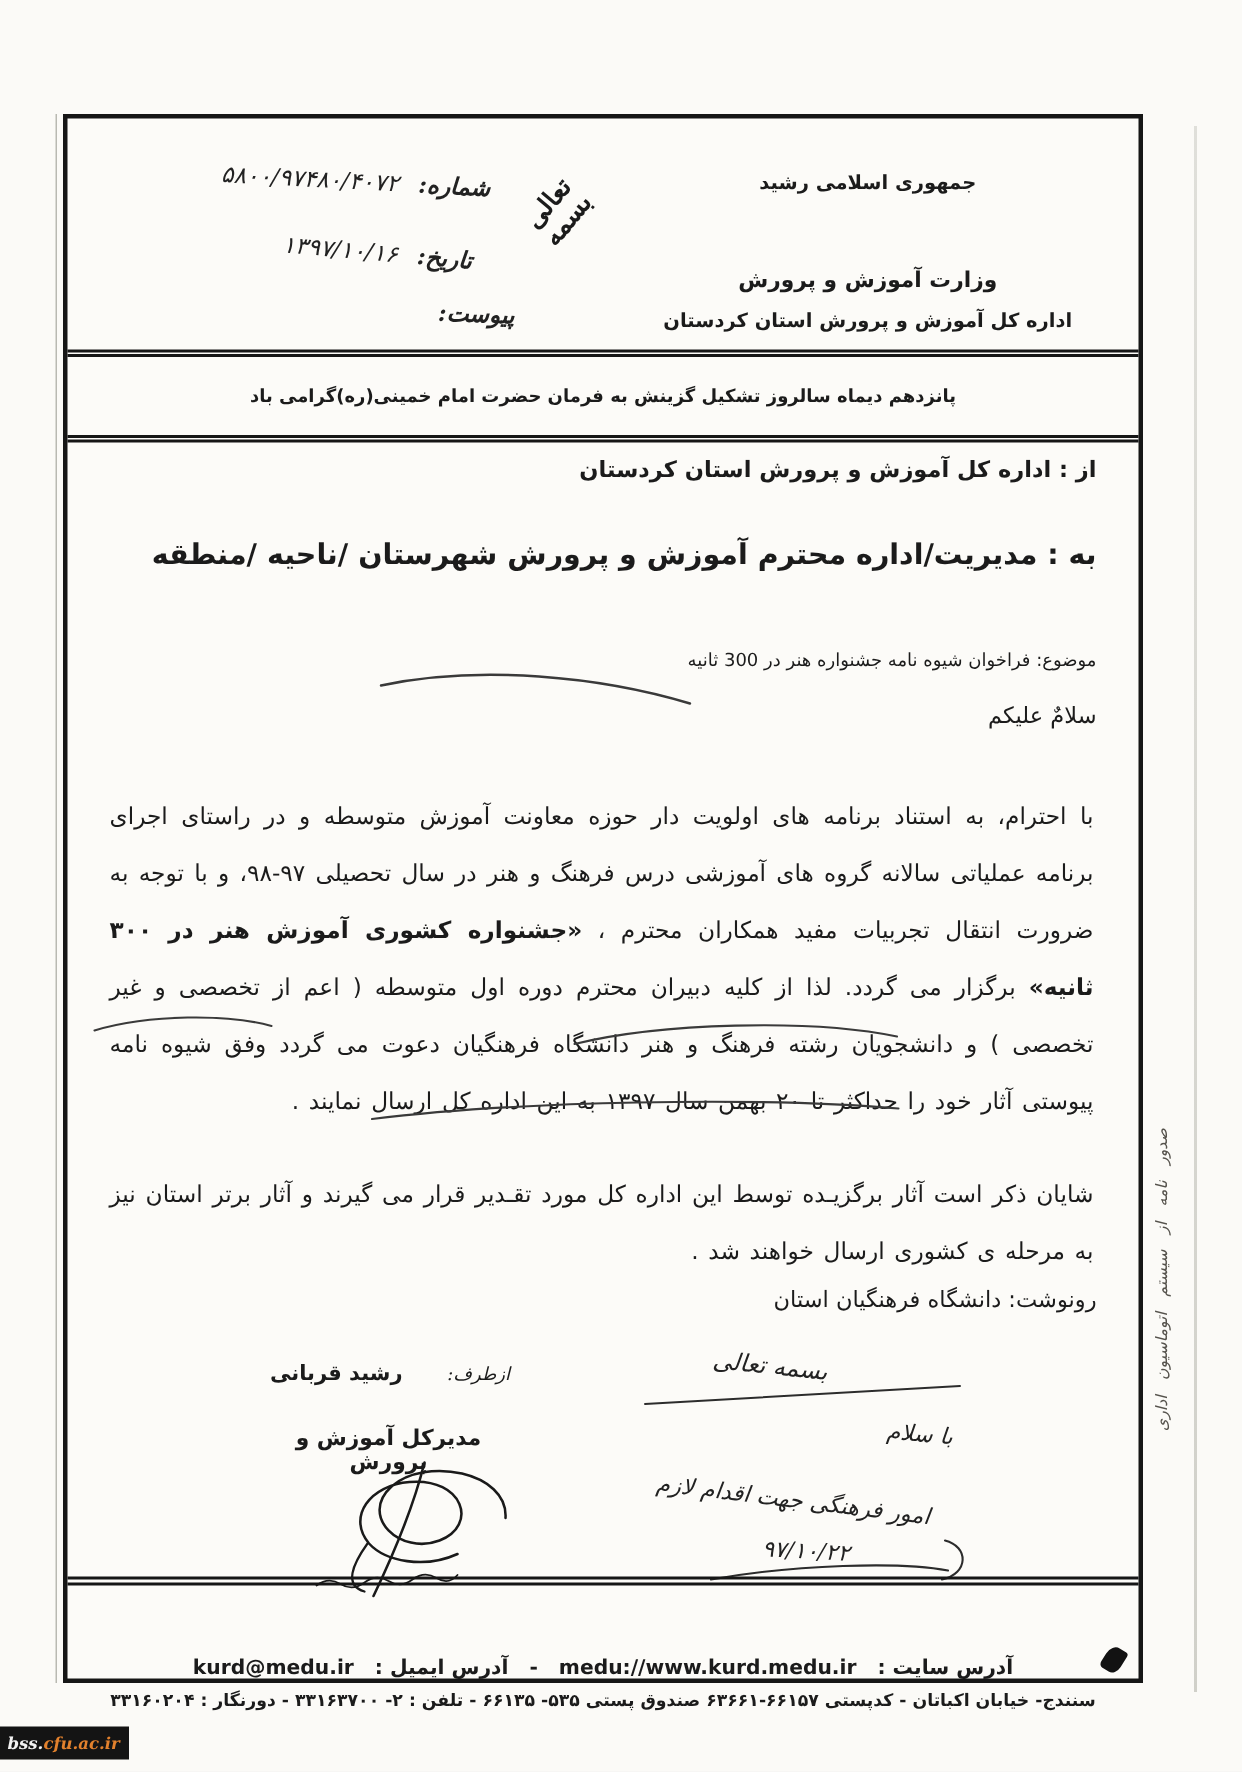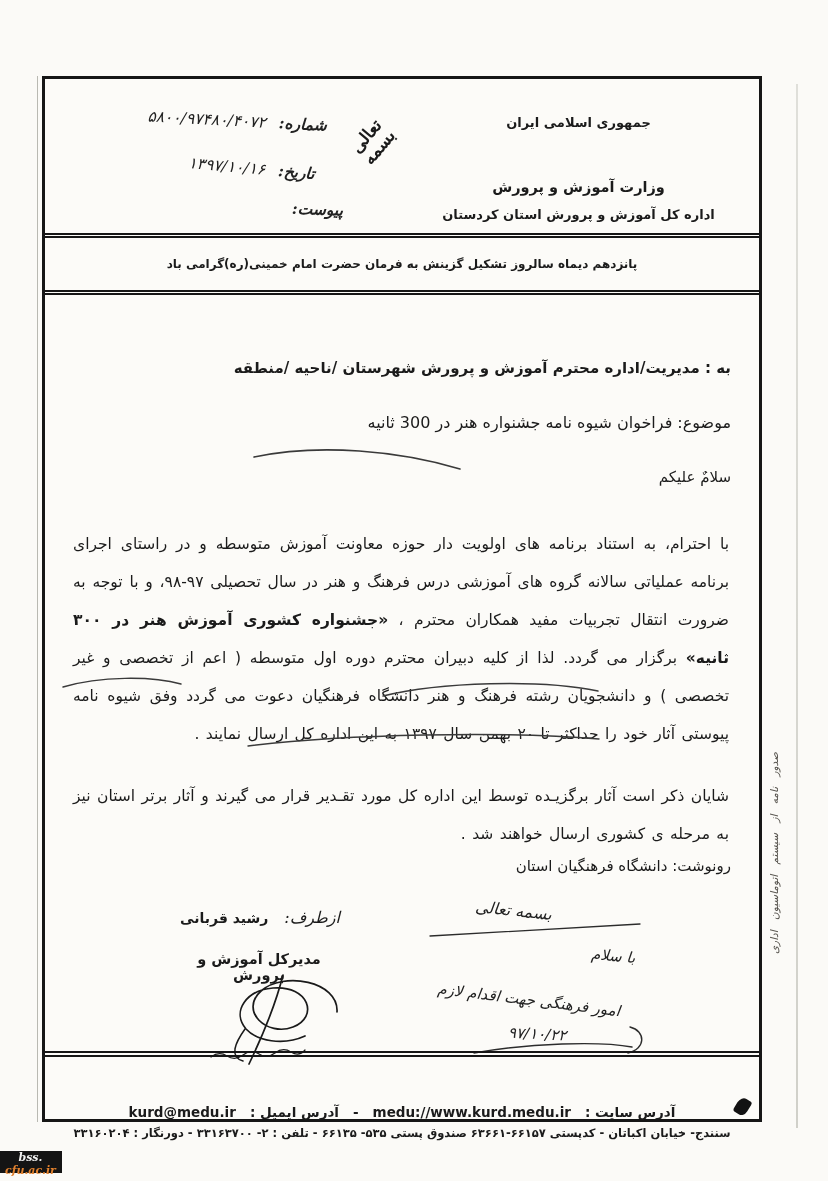--- a/index.html
+++ b/index.html
@@ -40,34 +40,34 @@
   .banner{
     position:absolute;left:0;right:0;top:154px;height:62px;box-sizing:border-box;
     border-top:5px double #161616;border-bottom:5px double #161616;
     display:flex;align-items:center;justify-content:center;direction:rtl;
     font-size:12px;font-weight:700;letter-spacing:.2px;
   }
   
   .line{position:absolute;direction:rtl;white-space:nowrap;}
   .b{font-weight:700;}
   .from-line{top:225px;right:28px;font-size:15px;font-weight:700;}
-  .to-line{top:280px;right:28px;font-size:15px;font-weight:700;}
-  .subject-line{top:334px;right:28px;font-size:16px;}
+  .to-line{top:280px;right:28px;font-size:19px;font-weight:700;}
+  .subject-line{top:354px;right:28px;font-size:12px;}
   .salutation{top:389px;right:28px;font-size:15px;}
   .para{
     position:absolute;left:28px;right:30px;direction:rtl;text-align:justify;
     font-size:15.5px;line-height:38px;word-spacing:1.5px;
   }
   .para1{top:430px;}
   .para2{top:682px;}
   .cc-line{top:778px;right:28px;font-size:15px;}
   
   .sig-fromrow{position:absolute;left:135px;top:829px;width:160px;display:flex;
     direction:rtl;justify-content:space-between;align-items:baseline;}
-  .sig-fromrow .from-lbl{font-size:16px;font-family:"DejaVu Serif",serif;font-style:italic;}
+  .sig-fromrow .from-lbl{font-size:12px;font-family:"DejaVu Serif",serif;font-style:italic;}
   .sig-fromrow .sig-name{font-size:14px;font-weight:700;direction:rtl;}
   .sig-title{position:absolute;left:124px;top:872px;width:180px;text-align:center;
     font-size:14.5px;font-weight:700;direction:rtl;}
   .sig-scribble{position:absolute;left:142px;top:888px;}
   
   .hw-besmele{position:absolute;left:430px;top:822px;font-size:16px;transform:rotate(6deg);}
   .hw-line{position:absolute;left:383px;top:842px;}
   .hw-salam{position:absolute;left:546px;top:868px;font-size:15px;transform:rotate(5deg);}
   .hw-note{position:absolute;left:392px;top:912px;font-size:15px;transform:rotate(7deg);white-space:nowrap;}
   .hw-date-wrap{position:absolute;left:425px;top:944px;width:185px;height:40px;}
@@ -88,34 +88,34 @@
   
   .side-note{
     position:absolute;left:768px;top:1082px;width:330px;height:20px;
     transform:rotate(-90deg);transform-origin:0 0;
     direction:rtl;font-size:10.5px;color:#55524c;letter-spacing:2.5px;word-spacing:7px;
     white-space:nowrap;
   }
   .badge{
     position:absolute;left:0;top:1151px;height:22px;padding:0 6px 0 5px;
     background:#141414;display:flex;align-items:center;
-    font-family:"DejaVu Serif",serif;font-style:italic;font-weight:700;font-size:11px;flex-direction:column;
+    font-family:"DejaVu Serif",serif;font-style:italic;font-weight:700;font-size:11px;
   }
   .badge .pre{color:#f2f2f2;}
   .badge .suf{color:#e2812d;}
 </style>
 </head>
 <body>
 
 <div class="page">
 
   <div class="doc">
 
     <div class="letterhead">
-      <div class="lh1">جمهوری اسلامی ایران</div>
+      <div class="lh1">جمهوری اسلامی رشید</div>
       <div class="lh2">وزارت آموزش و پرورش</div>
       <div class="lh3">اداره کل آموزش و پرورش استان کردستان</div>
     </div>
 
     <div class="besmele">
       <div>تعالی</div>
       <div>بسمه</div>
     </div>
 
     <div class="meta-row meta-number handwrite">
@@ -125,20 +125,21 @@
     <div class="meta-row meta-date handwrite">
       <span class="lbl">تاریخ:</span>
       <span>۱۳۹۷/۱۰/۱۶</span>
     </div>
     <div class="meta-row meta-attach handwrite">
       <span class="lbl">پیوست:</span>
     </div>
 
     <div class="banner">پانزدهم دیماه سالروز تشکیل گزینش به فرمان حضرت امام خمینی(ره)گرامی باد</div>
 
+    <div class="line from-line">از : اداره کل آموزش و پرورش استان کردستان</div>
     <div class="line to-line">به : مدیریت/اداره محترم آموزش و پرورش شهرستان /ناحیه /منطقه</div>
     <div class="line subject-line">موضوع: فراخوان شیوه نامه جشنواره هنر در 300 ثانیه</div>
 
     <svg class="stroke-svg" style="left:205px;top:366px;" width="215" height="30">
       <path d="M4,12 C70,-2 150,6 210,24" fill="none" stroke="#3a3a3a" stroke-width="1.6" stroke-linecap="round"></path>
     </svg>
 
     <div class="line salutation">سلامٌ علیکم</div>
 
     <p class="para para1"><span>با احترام، به استناد برنامه های اولویت دار حوزه معاونت آموزش متوسطه و در راستای اجرای برنامه عملیاتی سالانه گروه های آموزشی درس فرهنگ و هنر در سال تحصیلی ۹۷-۹۸، و با توجه به ضرورت انتقال تجربیات مفید همکاران محترم ، </span><span class="b">«جشنواره کشوری آموزش هنر در ۳۰۰ ثانیه»</span><span> برگزار می گردد. لذا از کلیه دبیران محترم دوره اول متوسطه ( اعم از تخصصی و غیر تخصصی ) و دانشجویان رشته فرهنگ و هنر دانشگاه فرهنگیان دعوت می گردد وفق شیوه نامه پیوستی آثار خود را حداکثر تا ۲۰ بهمن سال ۱۳۹۷ به این اداره کل ارسال نمایند .</span></p>

